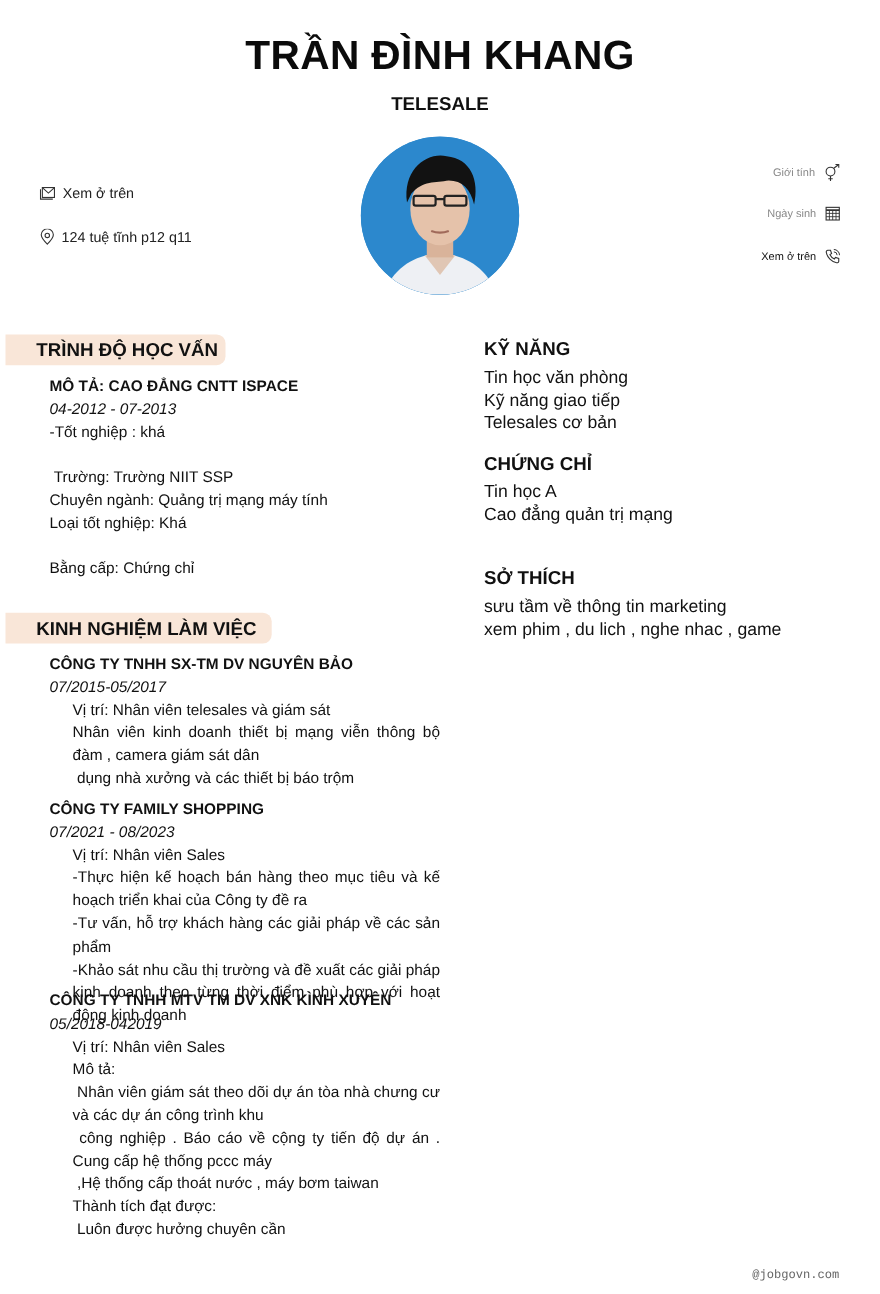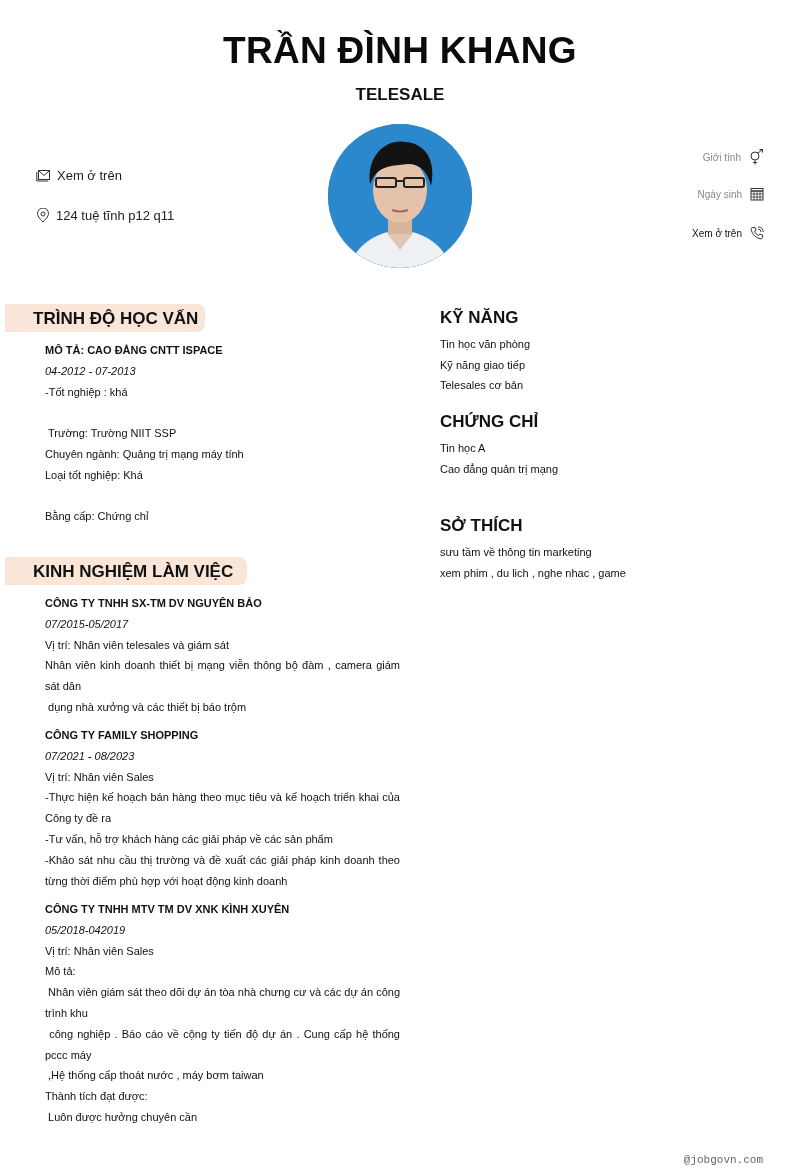--- a/index.html
+++ b/index.html
@@ -25,28 +25,28 @@
   .contact-right { position: absolute; right: 36px; font-size: 10px; display: flex; align-items: center; }
   .contact-right span.lbl { margin-right: 8px; }
   .muted { color: #888; }
   .dark { color: #111; }
 
   .pill {
     position: absolute; left: 5px; height: 28px; background: #f9e6d8;
     border-radius: 0 8px 8px 0; font-weight: bold; font-size: 17px; color: #111;
     line-height: 30px; padding-left: 28px; box-sizing: border-box;
   }
-  .left-col { position: absolute; left: 45px; width: 355px; font-size: 11px; color: #111; }
+  .left-col { position: absolute; left: 45px; width: 355px; font-size: 14px; color: #111; }
   .line { line-height: 20.8px; min-height: 20.8px; white-space: pre-wrap; }
-  .justify { text-align: justify; }
+  .justify { text-align: justify; margin-left: 21px; }
   .bold { font-weight: bold; }
   .ital { font-style: italic; }
 
   .right-h { position: absolute; left: 440px; font-size: 17px; font-weight: bold; color: #111; }
-  .right-list { position: absolute; left: 440px; font-size: 11px; color: #111; }
+  .right-list { position: absolute; left: 440px; font-size: 16px; color: #111; }
   .right-list div { line-height: 20.5px; }
 
   .watermark {
     position: absolute; right: 37px; top: 1154px; font-family: "Liberation Mono", monospace;
     font-size: 11px; color: #666;
   }
 </style>
 </head>
 <body>
 

